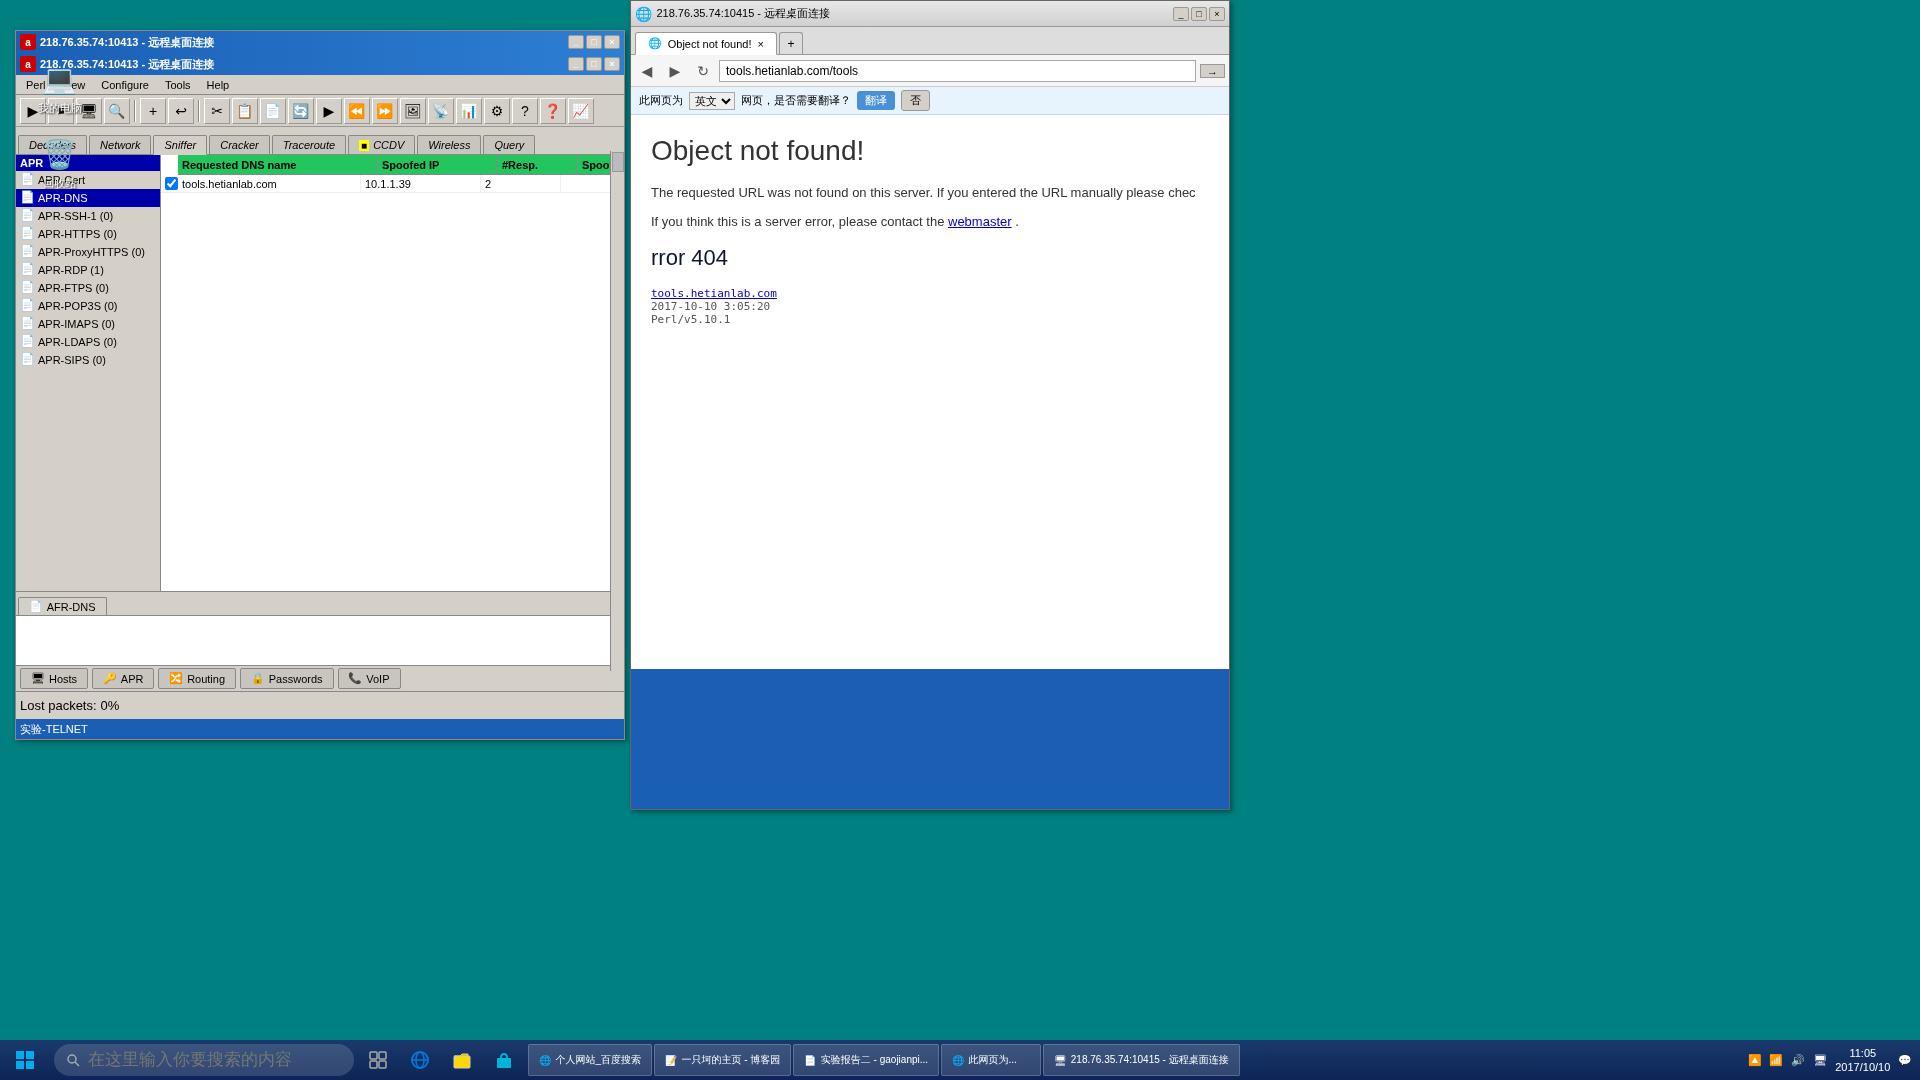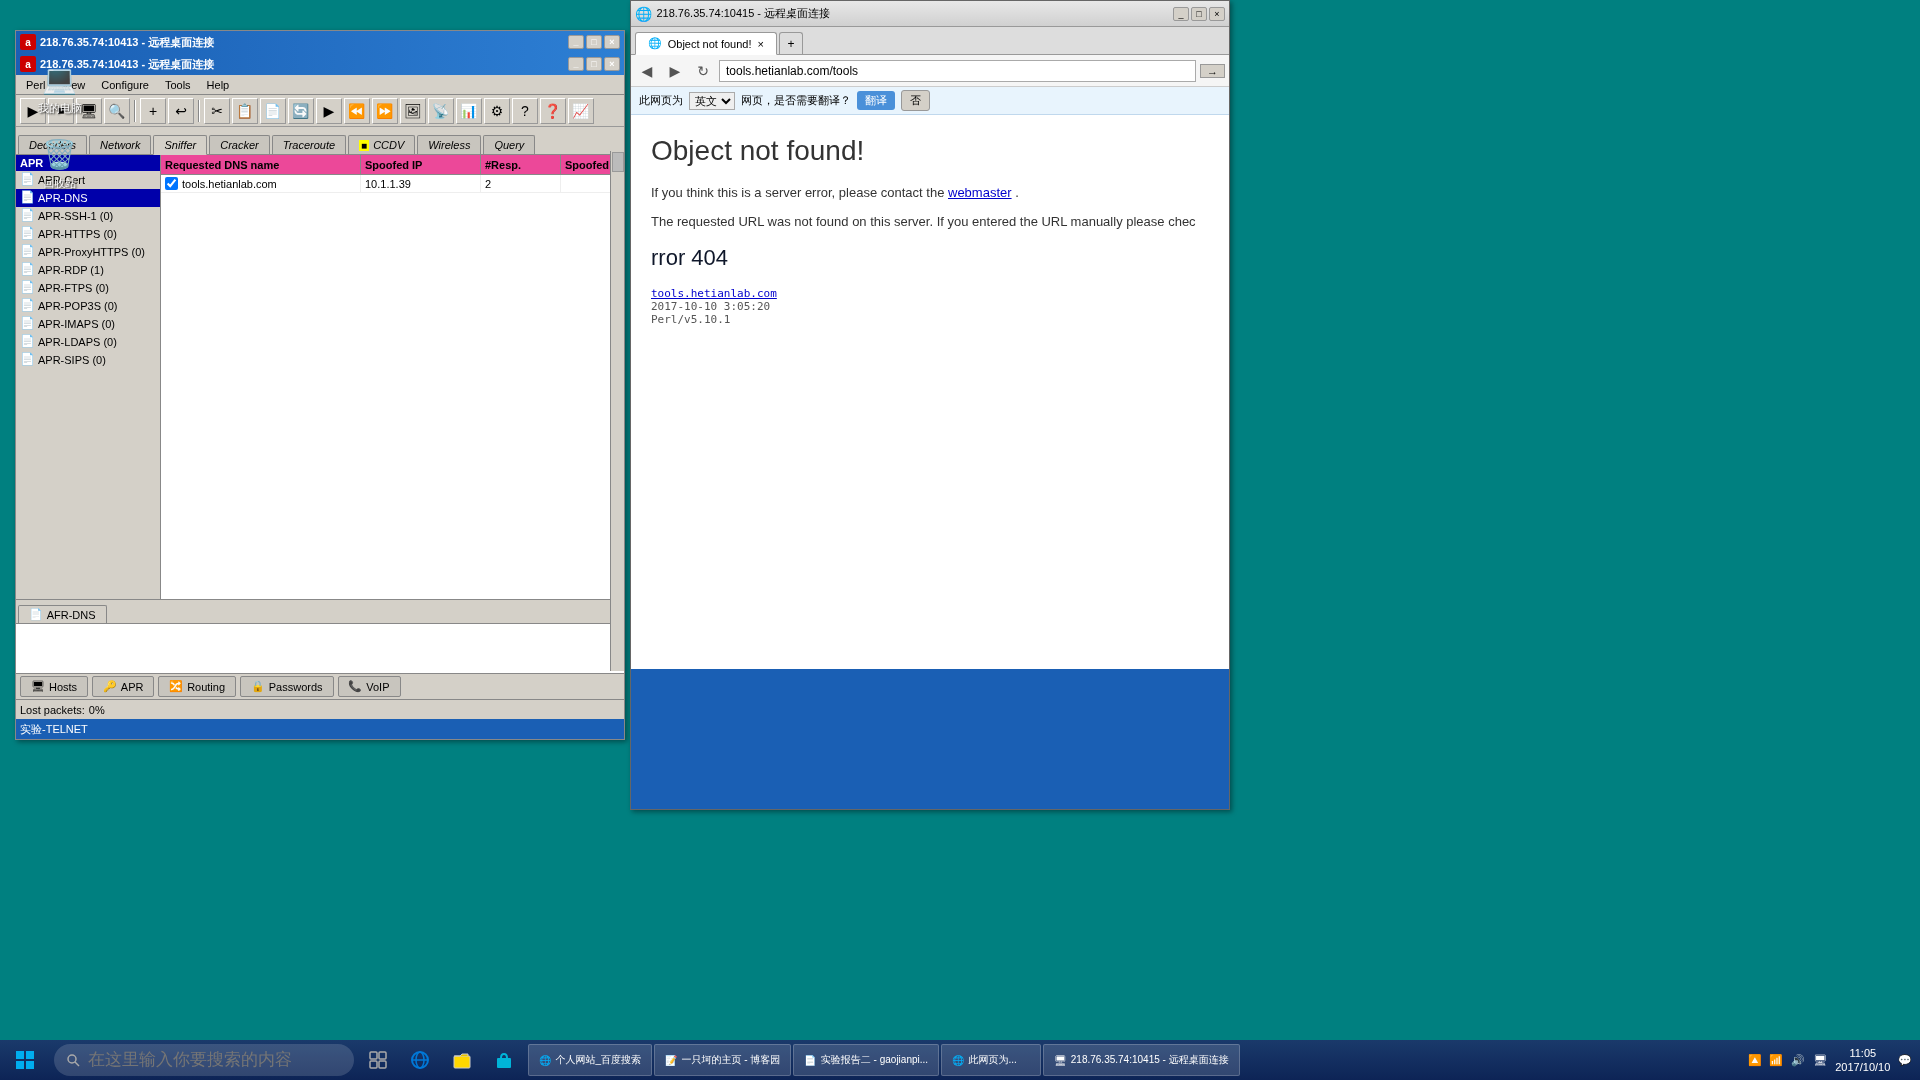--- a/index.html
+++ b/index.html
@@ -41,36 +41,36 @@
     .mod-tab { padding: 3px 10px; font-size: 11px; background: #c8c5be; border: 1px solid #888; border-bottom: none; cursor: pointer; border-radius: 2px 2px 0 0; display: flex; align-items: center; gap: 4px; }
     .mod-tab.active { background: #d4d0c8; border-bottom: 1px solid #d4d0c8; margin-bottom: -1px; }
 
     
     .main-content { display: flex; flex: 1; overflow: hidden; }
     .left-panel { width: 145px; background: #d4d0c8; border-right: 1px solid #888; overflow-y: auto; }
     .tree-item { display: flex; align-items: center; gap: 2px; padding: 1px 4px; font-size: 11px; cursor: pointer; white-space: nowrap; }
     .tree-item .ti-icon { width: 16px; height: 16px; font-size: 12px; }
     .tree-root { background: #0000aa; color: white; font-weight: bold; padding: 2px 4px; font-size: 11px; }
     .right-panel { flex: 1; background: white; overflow: auto; }
-    .table-header { display: grid; grid-template-columns: 200px 120px 80px 100px; background: #ec4899; border-bottom: 1px solid #888; height: 20px; }
+    .table-header { display: grid; grid-template-columns: 200px 120px 80px 100px; background: #22c55e; border-bottom: 1px solid #888; height: 20px; margin-left: 17px; }
     .th-cell { font-size: 11px; padding: 2px 4px; border-right: 1px solid #888; font-weight: bold; display: flex; align-items: center; }
     .table-row-item { display: grid; grid-template-columns: 200px 120px 80px 100px; border-bottom: 1px solid #eee; height: 18px; }
     .td-cell { font-size: 11px; padding: 1px 4px; border-right: 1px solid #eee; display: flex; align-items: center; overflow: hidden; }
     .td-cell input[type=checkbox] { margin-right: 4px; }
 
     
     .log-area { height: 50px; background: white; border-top: 1px solid #888; overflow: auto; }
     .log-tab-bar { height: 24px; background: #d4d0c8; display: flex; align-items: flex-end; padding: 0 2px; border-top: 1px solid #888; gap: 2px; }
     .log-tab { padding: 2px 10px; font-size: 11px; background: #c8c5be; border: 1px solid #888; border-bottom: none; cursor: pointer; border-radius: 2px 2px 0 0; display: flex; align-items: center; gap: 4px; }
     .log-tab.active { background: #d4d0c8; border-bottom: 1px solid #d4d0c8; margin-bottom: -1px; }
 
     
     .bottom-tabs { height: 26px; background: #d4d0c8; display: flex; align-items: center; padding: 0 4px; gap: 4px; border-top: 1px solid #888; }
     .bot-tab { padding: 3px 10px; font-size: 11px; background: #c8c5be; border: 1px solid #888; cursor: pointer; border-radius: 2px; display: flex; align-items: center; gap: 4px; }
-    .status-bar { height: 20px; background: #d4d0c8; display: flex; align-items: center; padding: 0 4px; font-size: 11px; border-top: 1px solid #888; }
+    .status-bar { height: 28px; background: #d4d0c8; display: flex; align-items: center; padding: 0 4px; font-size: 13px; border-top: 1px solid #888; }
     .selected-bar { height: 20px; background: #1a5fb4; color: white; display: flex; align-items: center; padding: 0 4px; font-size: 11px; }
 
     
     .browser-window { position: absolute; top: 0; left: 630px; width: 590px; height: 810px; background: white; border: 1px solid #666; box-shadow: 2px 2px 5px rgba(0,0,0,0.4); display: flex; flex-direction: column; }
     .browser-titlebar { height: 26px; background: linear-gradient(to bottom, #e8e8e8, #d0d0d0); display: flex; align-items: center; padding: 0 4px; font-size: 11px; gap: 4px; border-bottom: 1px solid #999; }
     .browser-title-text { flex: 1; }
     .browser-tab-bar { height: 28px; background: #ddd; display: flex; align-items: flex-end; padding: 0 4px; border-bottom: 1px solid #999; gap: 2px; }
     .browser-tab { padding: 4px 12px; font-size: 11px; background: #e8e8e8; border: 1px solid #999; border-bottom: none; cursor: pointer; border-radius: 3px 3px 0 0; display: flex; align-items: center; gap: 6px; min-width: 100px; }
     .browser-tab.active { background: white; border-bottom: 1px solid white; margin-bottom: -1px; }
     .browser-nav { height: 32px; background: #f5f5f5; display: flex; align-items: center; padding: 0 4px; gap: 4px; border-bottom: 1px solid #ccc; }
@@ -292,26 +292,26 @@
     <span>此网页为</span>
     <select style="font-size:11px;border:1px solid #aaa;padding:1px;">
       <option>英文</option>
     </select>
     <span>网页，是否需要翻译？</span>
     <button class="translate-btn">翻译</button>
     <button class="translate-no">否</button>
   </div>
   <div class="browser-content">
     <div class="error-404-title">Object not found!</div>
+    <p class="error-text">The requested URL was not found on this server. If you entered the URL manually please chec</p>
     <p class="error-text">
       <span>If you think this is a server error, please contact the</span>
       <a class="error-link">webmaster</a>
       <span>.</span>
     </p>
-    <p class="error-text">The requested URL was not found on this server. If you entered the URL manually please chec</p>
     <div class="error-404-num">rror 404</div>
     <div class="error-footer">
       <div><a class="error-link">tools.hetianlab.com</a></div>
       <div>2017-10-10 3:05:20</div>
       <div>Perl/v5.10.1</div>
     </div>
   </div>
   <div class="browser-bottom-blue"></div>
 </div>
 

